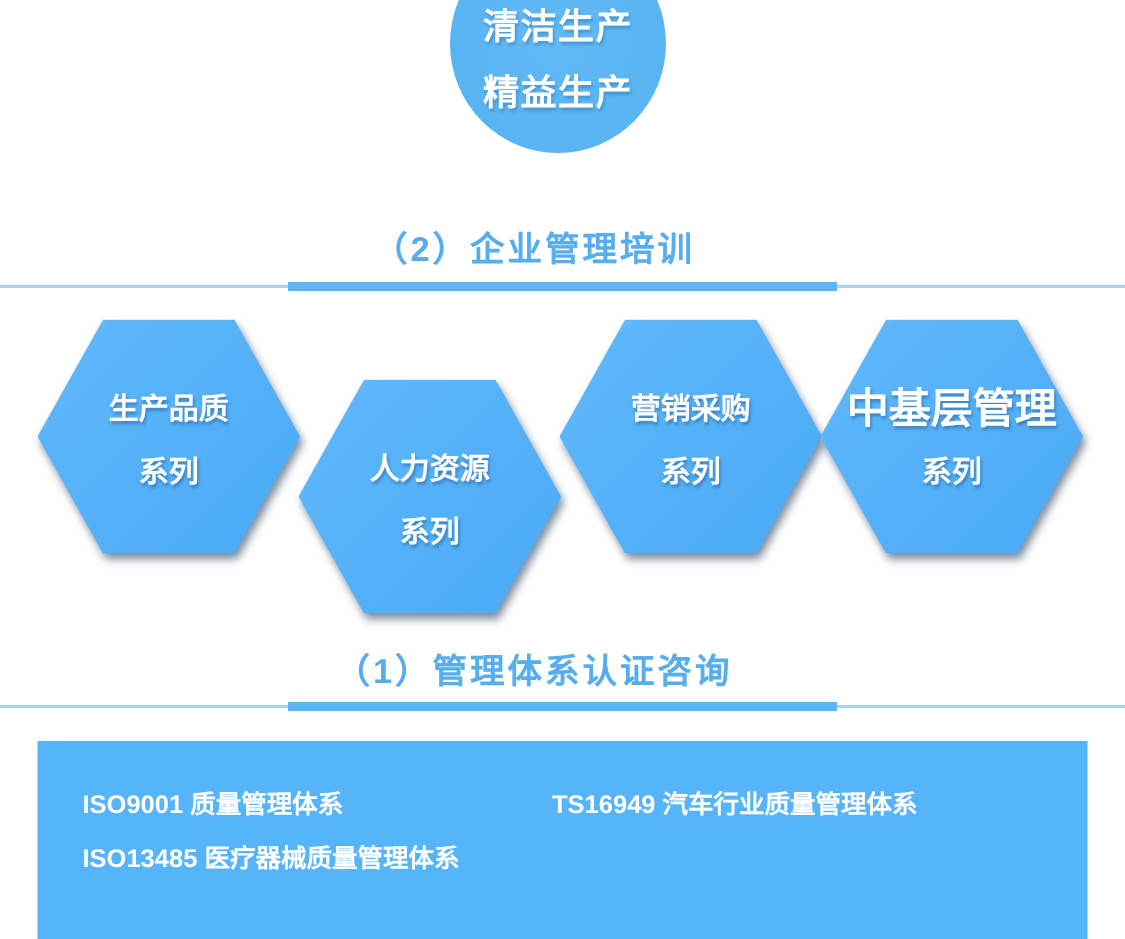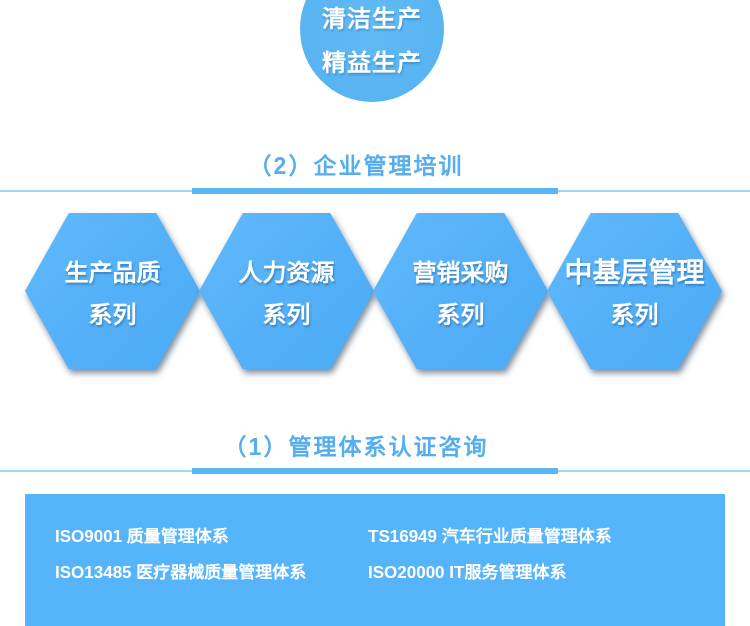--- a/index.html
+++ b/index.html
@@ -61,32 +61,32 @@
     position:absolute; left:192px; top:0; width:366px; height:6px;
     background:var(--divider-thick);
   }
 
   
   .hex-wrap{
     position:absolute; top:213px; width:175px; height:156px;
     filter:drop-shadow(2px 4px 3px rgba(12,44,78,0.55));
   }
   #hex-1{left:25px;}
-  #hex-2{left:199px;}
+  #hex-2{left:199px;margin-top:40px;}
   #hex-3{left:373px;}
   #hex-4{left:547px;}
   .hex{
     width:100%; height:100%;
     clip-path:polygon(25% 0%, 75% 0%, 100% 50%, 75% 100%, 25% 100%, 0% 50%);
     background:linear-gradient(135deg,#92cff7 0%,#5cb6fb 16%,var(--hex-blue) 55%,#4cabf6 100%);
     display:flex; flex-direction:column; align-items:center; justify-content:center;
     gap:8px; padding-top:6px;
   }
   .hex-line{
-    color:#ffffff; font-weight:bold; font-size:24px; line-height:34px;
+    color:#ffffff; font-weight:bold; font-size:20px; line-height:34px;
     text-shadow:1px 2px 2px rgba(20,60,110,0.38);
     white-space:nowrap;
   }
   #hex-4 .hex-line-1{font-size:28px;}
 
   
   .cert-box{
     position:absolute; left:25px; top:494px; width:700px; height:159px;
     background:var(--box-blue);
   }
@@ -142,15 +142,14 @@
 <div class="sec-title" id="title-certification">（1）管理体系认证咨询</div>
 <div class="divider" id="divider-certification">
   <span class="divider-thick"></span>
 </div>
 
 <div class="cert-box">
   <div class="cert-grid">
     <div class="cert-item">ISO9001 质量管理体系</div>
     <div class="cert-item">TS16949 汽车行业质量管理体系</div>
     <div class="cert-item">ISO13485 医疗器械质量管理体系</div>
-    <div class="cert-item">ISO20000 IT服务管理体系</div>
   </div>
 </div>
 
 </body></html>

